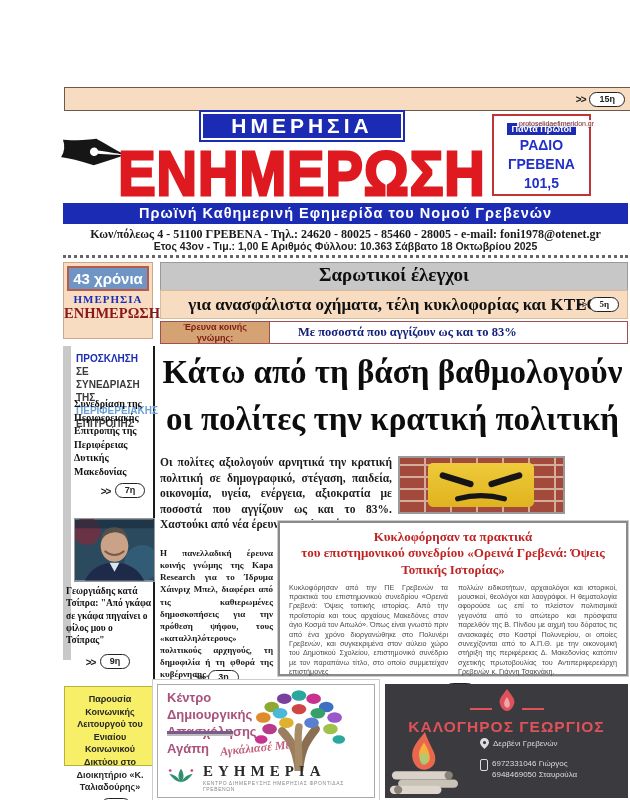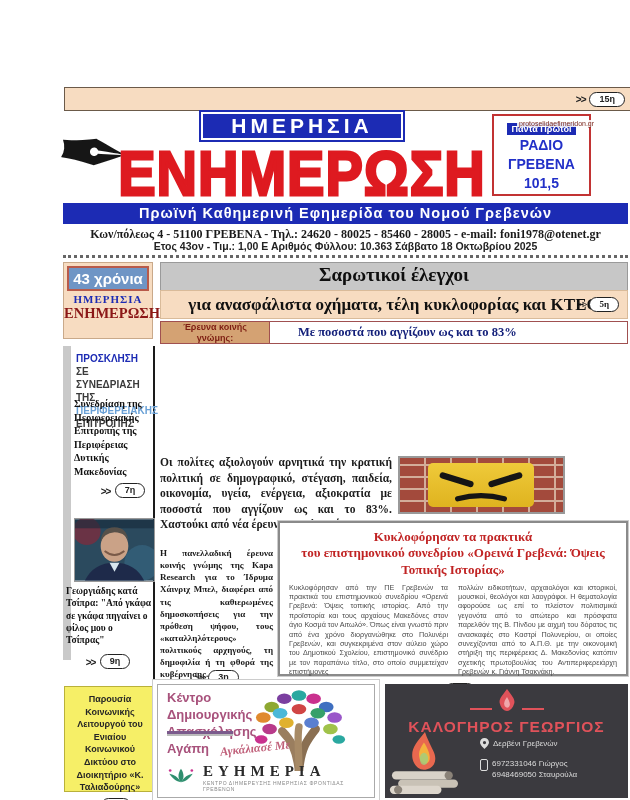--- a/index.html
+++ b/index.html
@@ -68,21 +68,21 @@
   .divider{left:153px;top:346px;width:2px;height:338px;background:#1a1a1a;}
   .kicker{left:76px;top:352px;width:76px;font-weight:800;font-size:10px;line-height:1.3;}
   .k1{color:#1c2bb4;} .k2{color:#3a3a3a;} .k3{color:#69a0d6;} .k4{color:#3a3a3a;}
   .invitetext{left:74px;top:397px;width:78px;font-family:"Liberation Serif",serif;font-weight:600;
               font-size:10px;line-height:1.35;color:#111;}
   .sbpill1{left:78px;top:481px;width:90px;text-align:center;}
   .photo{left:74px;top:518px;width:79px;height:62px;border:1px solid #999;}
   .caption{left:66px;top:585px;width:87px;font-family:"Liberation Serif",serif;font-weight:600;
            font-size:9.5px;line-height:1.3;color:#111;}
   .sbpill2{left:63px;top:652px;width:90px;text-align:center;}
-  .yellowbox{left:64px;top:686px;width:92px;height:106px;background:#f6ef67;border:1px solid #b9b13a;
+  .yellowbox{left:64px;top:686px;width:92px;height:80px;background:#f6ef67;border:1px solid #b9b13a;
              box-sizing:border-box;text-align:center;padding:6px 3px 0;font-weight:800;font-size:9px;
              line-height:1.4;color:#262626;}
   .yellowbox .pillwrap{margin-top:4px;}
 
   
   .headline{left:157px;top:349px;width:471px;text-align:center;font-family:"Liberation Serif",serif;
             font-weight:bold;font-size:33px;line-height:47px;color:#0d0d0d;white-space:nowrap;}
   .intro{left:160px;top:455px;width:232px;font-family:"Liberation Serif",serif;font-weight:bold;
          font-size:11.5px;line-height:1.35;color:#1a1a1a;text-align:justify;}
   .angry{left:398px;top:456px;width:167px;height:58px;border:2px solid #999;box-sizing:border-box;overflow:hidden;}
@@ -209,20 +209,24 @@
   </div>
 
   <div class="abs yellowbox">
     <div>Παρουσία Κοινωνικής Λειτουργού του Ενιαίου Κοινωνικού Δικτύου στο Διοικητήριο «Κ. Ταλιαδούρης»</div>
     <div class="pillwrap">
       <span class="jump">&gt;&gt;</span>
       <span class="pill">7η</span>
     </div>
   </div>
 
+  <div class="abs headline">
+    <div>Κάτω από τη βάση βαθμολογούν</div>
+    <div>οι πολίτες την κρατική πολιτική</div>
+  </div>
   <div class="abs intro">Οι πολίτες αξιολογούν αρνητικά την κρατική πολιτική σε δημογραφικό, στέγαση, παιδεία, οικονομία, υγεία, ενέργεια, αξιοκρατία με ποσοστά που αγγίζουν ως και το 83%. Χαστούκι από νέα έρευνα κοινής γνώμης.</div>
 
   <div class="abs angry">
     <div class="brick"></div>
     <div class="face">
       <svg width="106" height="44" viewBox="0 0 100 40">
         <path d="M14 11 L40 19" stroke="#151515" stroke-width="6" stroke-linecap="round" fill="none"></path>
         <path d="M86 11 L60 19" stroke="#151515" stroke-width="6" stroke-linecap="round" fill="none"></path>
         <path d="M28 33 Q50 27 72 33" stroke="#151515" stroke-width="5" stroke-linecap="round" fill="none"></path>
       </svg>

